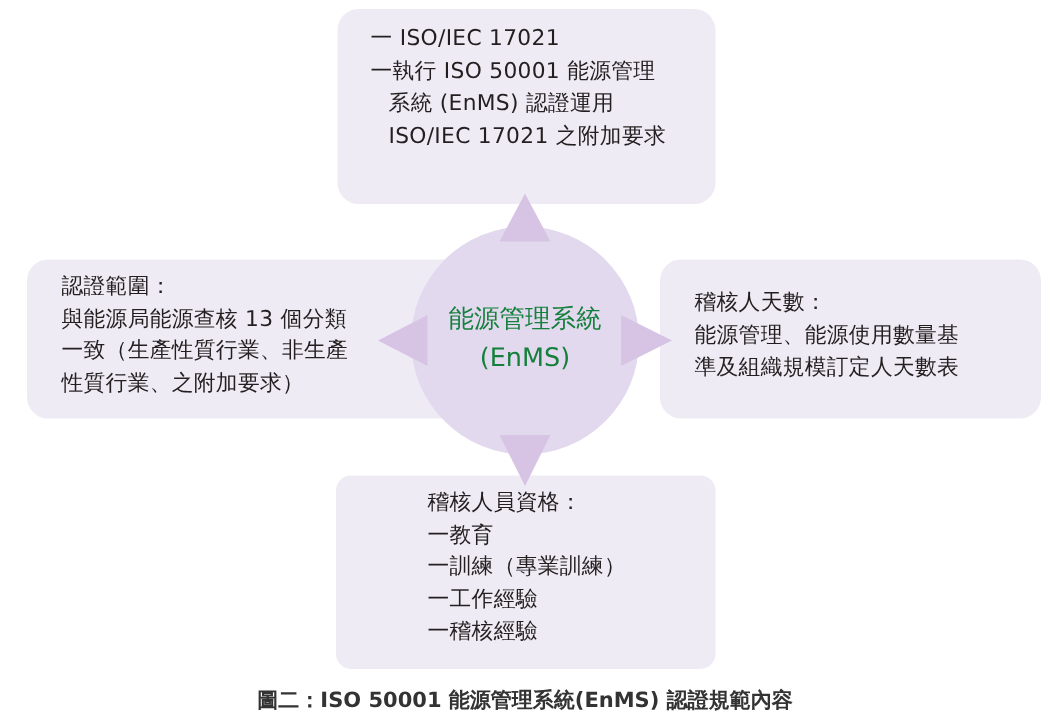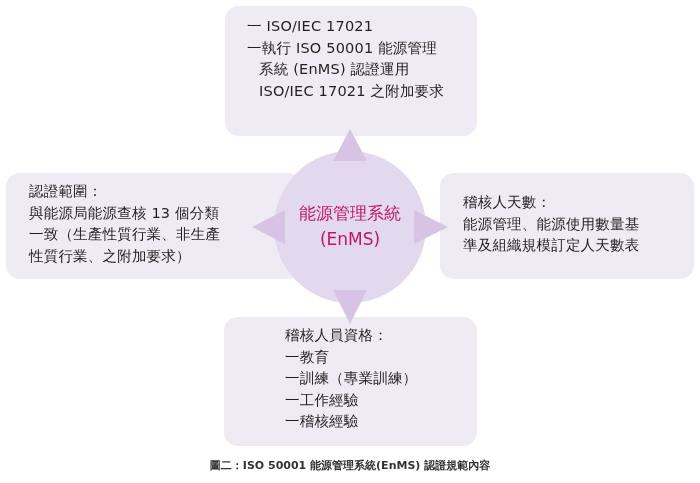--- a/index.html
+++ b/index.html
@@ -1,29 +1,29 @@
 <!DOCTYPE html>
 <html><head>
 <meta charset="utf-8">
 <style>
   html, body { margin: 0; padding: 0; background: #ffffff; }
   body { width: 700px; height: 483px; position: relative; overflow: hidden;
          font-family: "DejaVu Sans", "Liberation Sans", sans-serif; color: #231f20; }
   .box { position: absolute; background: #eeebf4; border-radius: 14px; box-sizing: border-box; }
   .box .line { font-size: 14.5px; line-height: 21.5px; white-space: nowrap; letter-spacing: 0.2px; }
   #box-top { left: 225px; top: 6px; width: 252px; height: 130px; padding: 10px 0 0 22px; }
-  #box-left { left: 6px; top: 173px; width: 296px; height: 106px; padding: 8px 0 0 23px; }
+  #box-left { left: 18px; top: 173px; width: 296px; height: 106px; padding: 8px 0 0 23px; }
   #box-right { left: 440px; top: 173px; width: 254px; height: 106px; padding: 19px 0 0 23px; }
-  #box-bottom { left: 224px; top: 317px; width: 253px; height: 129px; padding: 8px 0 0 61px; }
+  #box-bottom { left: 224px; top: 317px; width: 253px; height: 129px; padding: 8px 0 0 61px; border-radius: 10px; }
   .indent { padding-left: 12px; }
   #diagram-svg { position: absolute; left: 0; top: 0; }
   #center-label { position: absolute; left: 275px; top: 200px; width: 150px; text-align: center;
-                  color: #be185d; font-size: 17px; line-height: 26px; }
+                  color: #15803d; font-size: 17px; line-height: 26px; }
   #caption { position: absolute; left: 0; top: 458px; width: 700px; text-align: center;
-             font-size: 11px; font-weight: bold; color: #333; }
+             font-size: 14px; font-weight: bold; color: #333; }
 </style>
 </head>
 <body>
 
 <div class="box" id="box-top">
   <div class="line">一 ISO/IEC 17021</div>
   <div class="line">一執行 ISO 50001 能源管理</div>
   <div class="line indent">系統 (EnMS) 認證運用</div>
   <div class="line indent">ISO/IEC 17021 之附加要求</div>
 </div>

